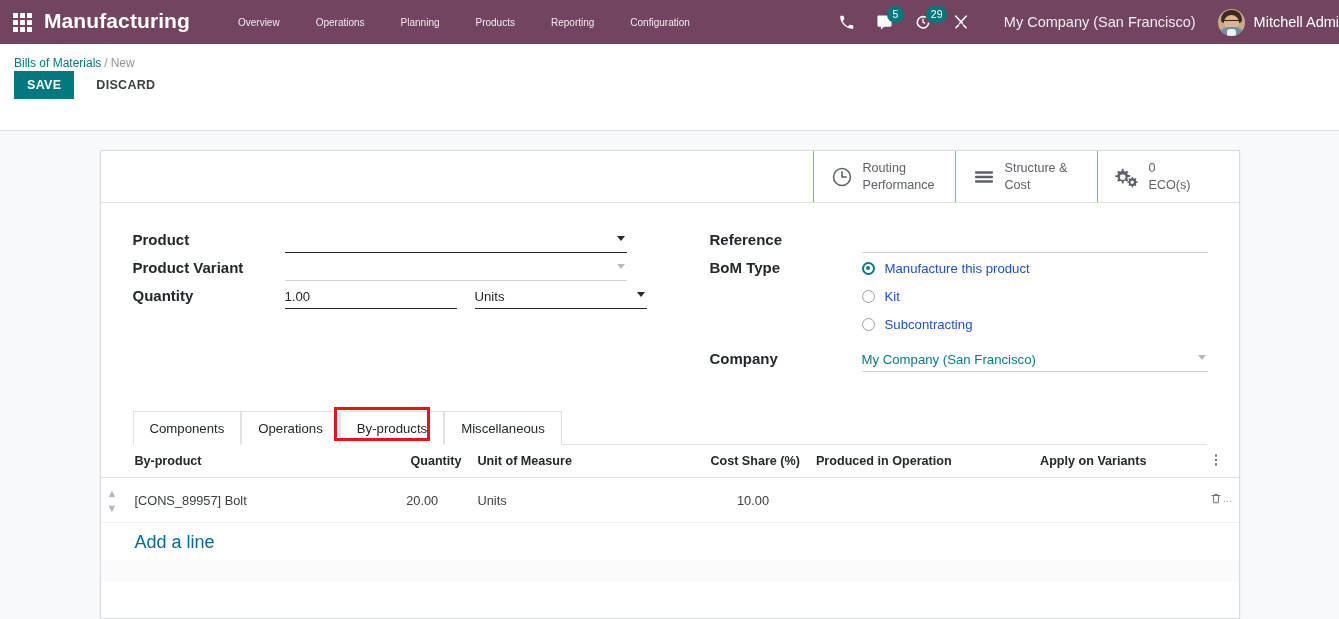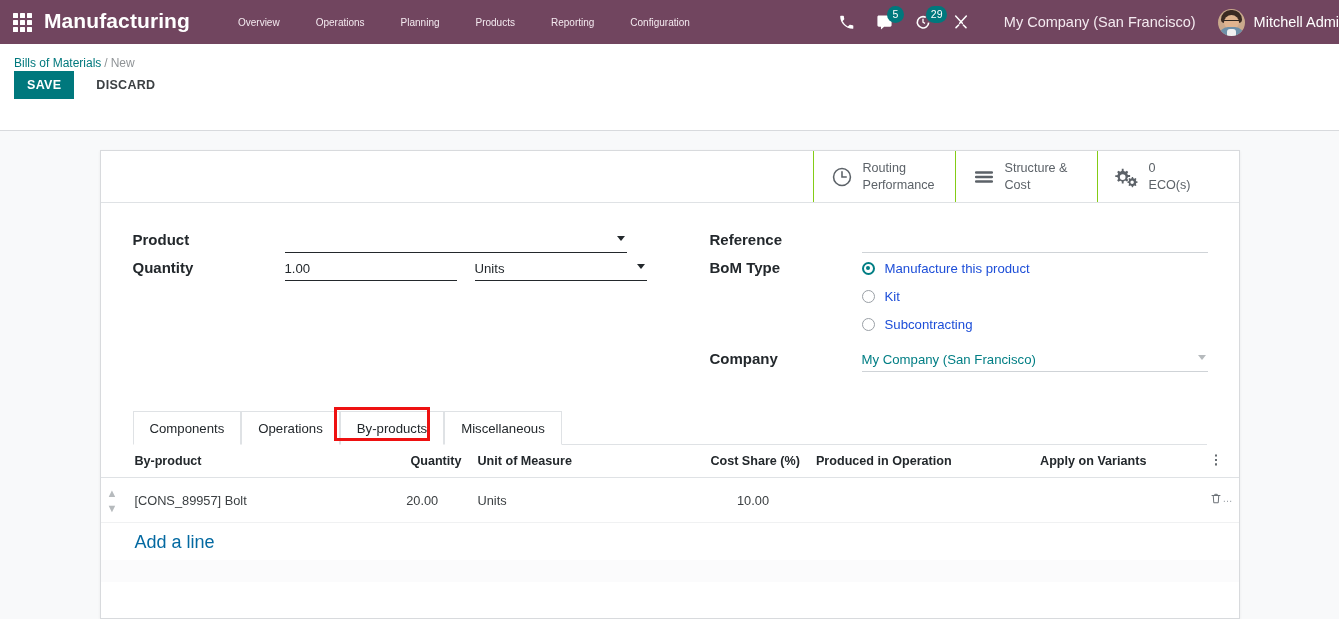--- a/index.html
+++ b/index.html
@@ -483,20 +483,29 @@
         <div class="frow">
           <div class="flabel">Product</div>
           <div class="fval">
             <div style="width:342px;position:relative;">
               <input class="fin" value="" style="">
               <span class="caret"></span>
             </div>
           </div>
         </div>
 
+        <div class="frow">
+          <div class="flabel">Product Variant</div>
+          <div class="fval">
+            <div style="width:342px;position:relative;">
+              <input class="fin muted" value="" style="">
+              <span class="caret dim"></span>
+            </div>
+          </div>
+        </div>
 
         <div class="frow">
           <div class="flabel">Quantity</div>
           <div class="fval">
             <div class="inline-pair">
               <div class="a">
                 <input class="fin" value="1.00" style="">
               </div>
               <div class="b">
                 <input class="fin" value="Units" style="">

